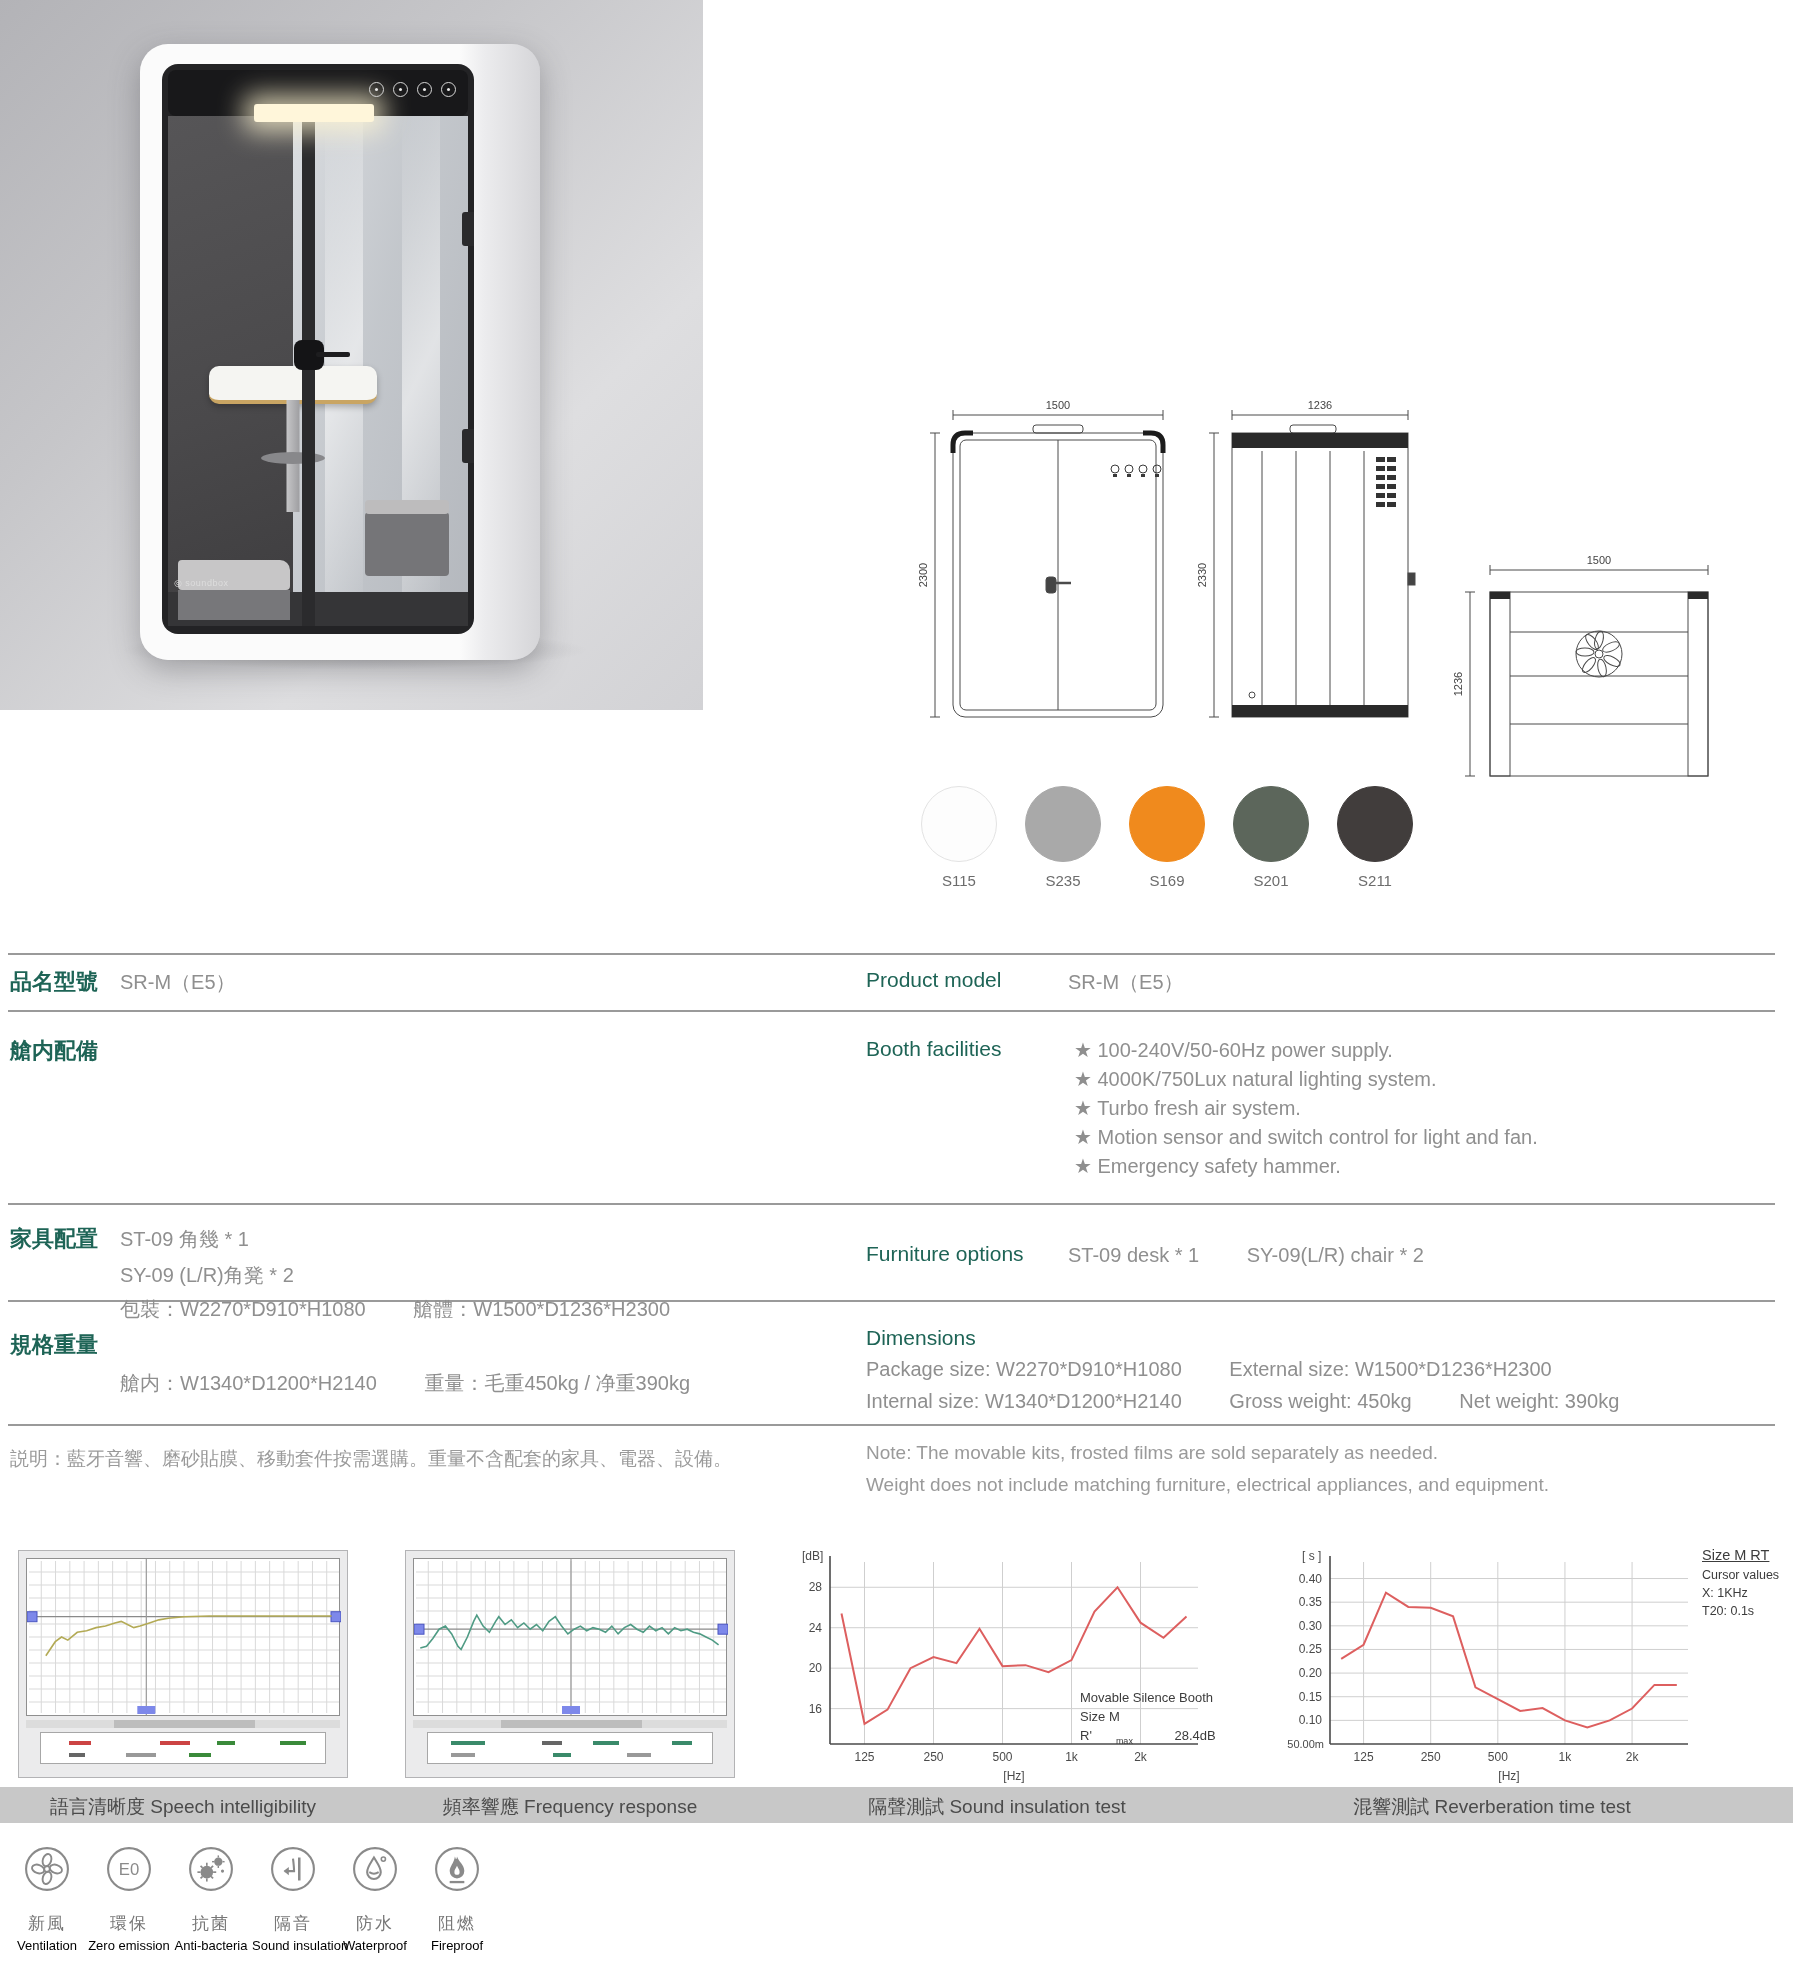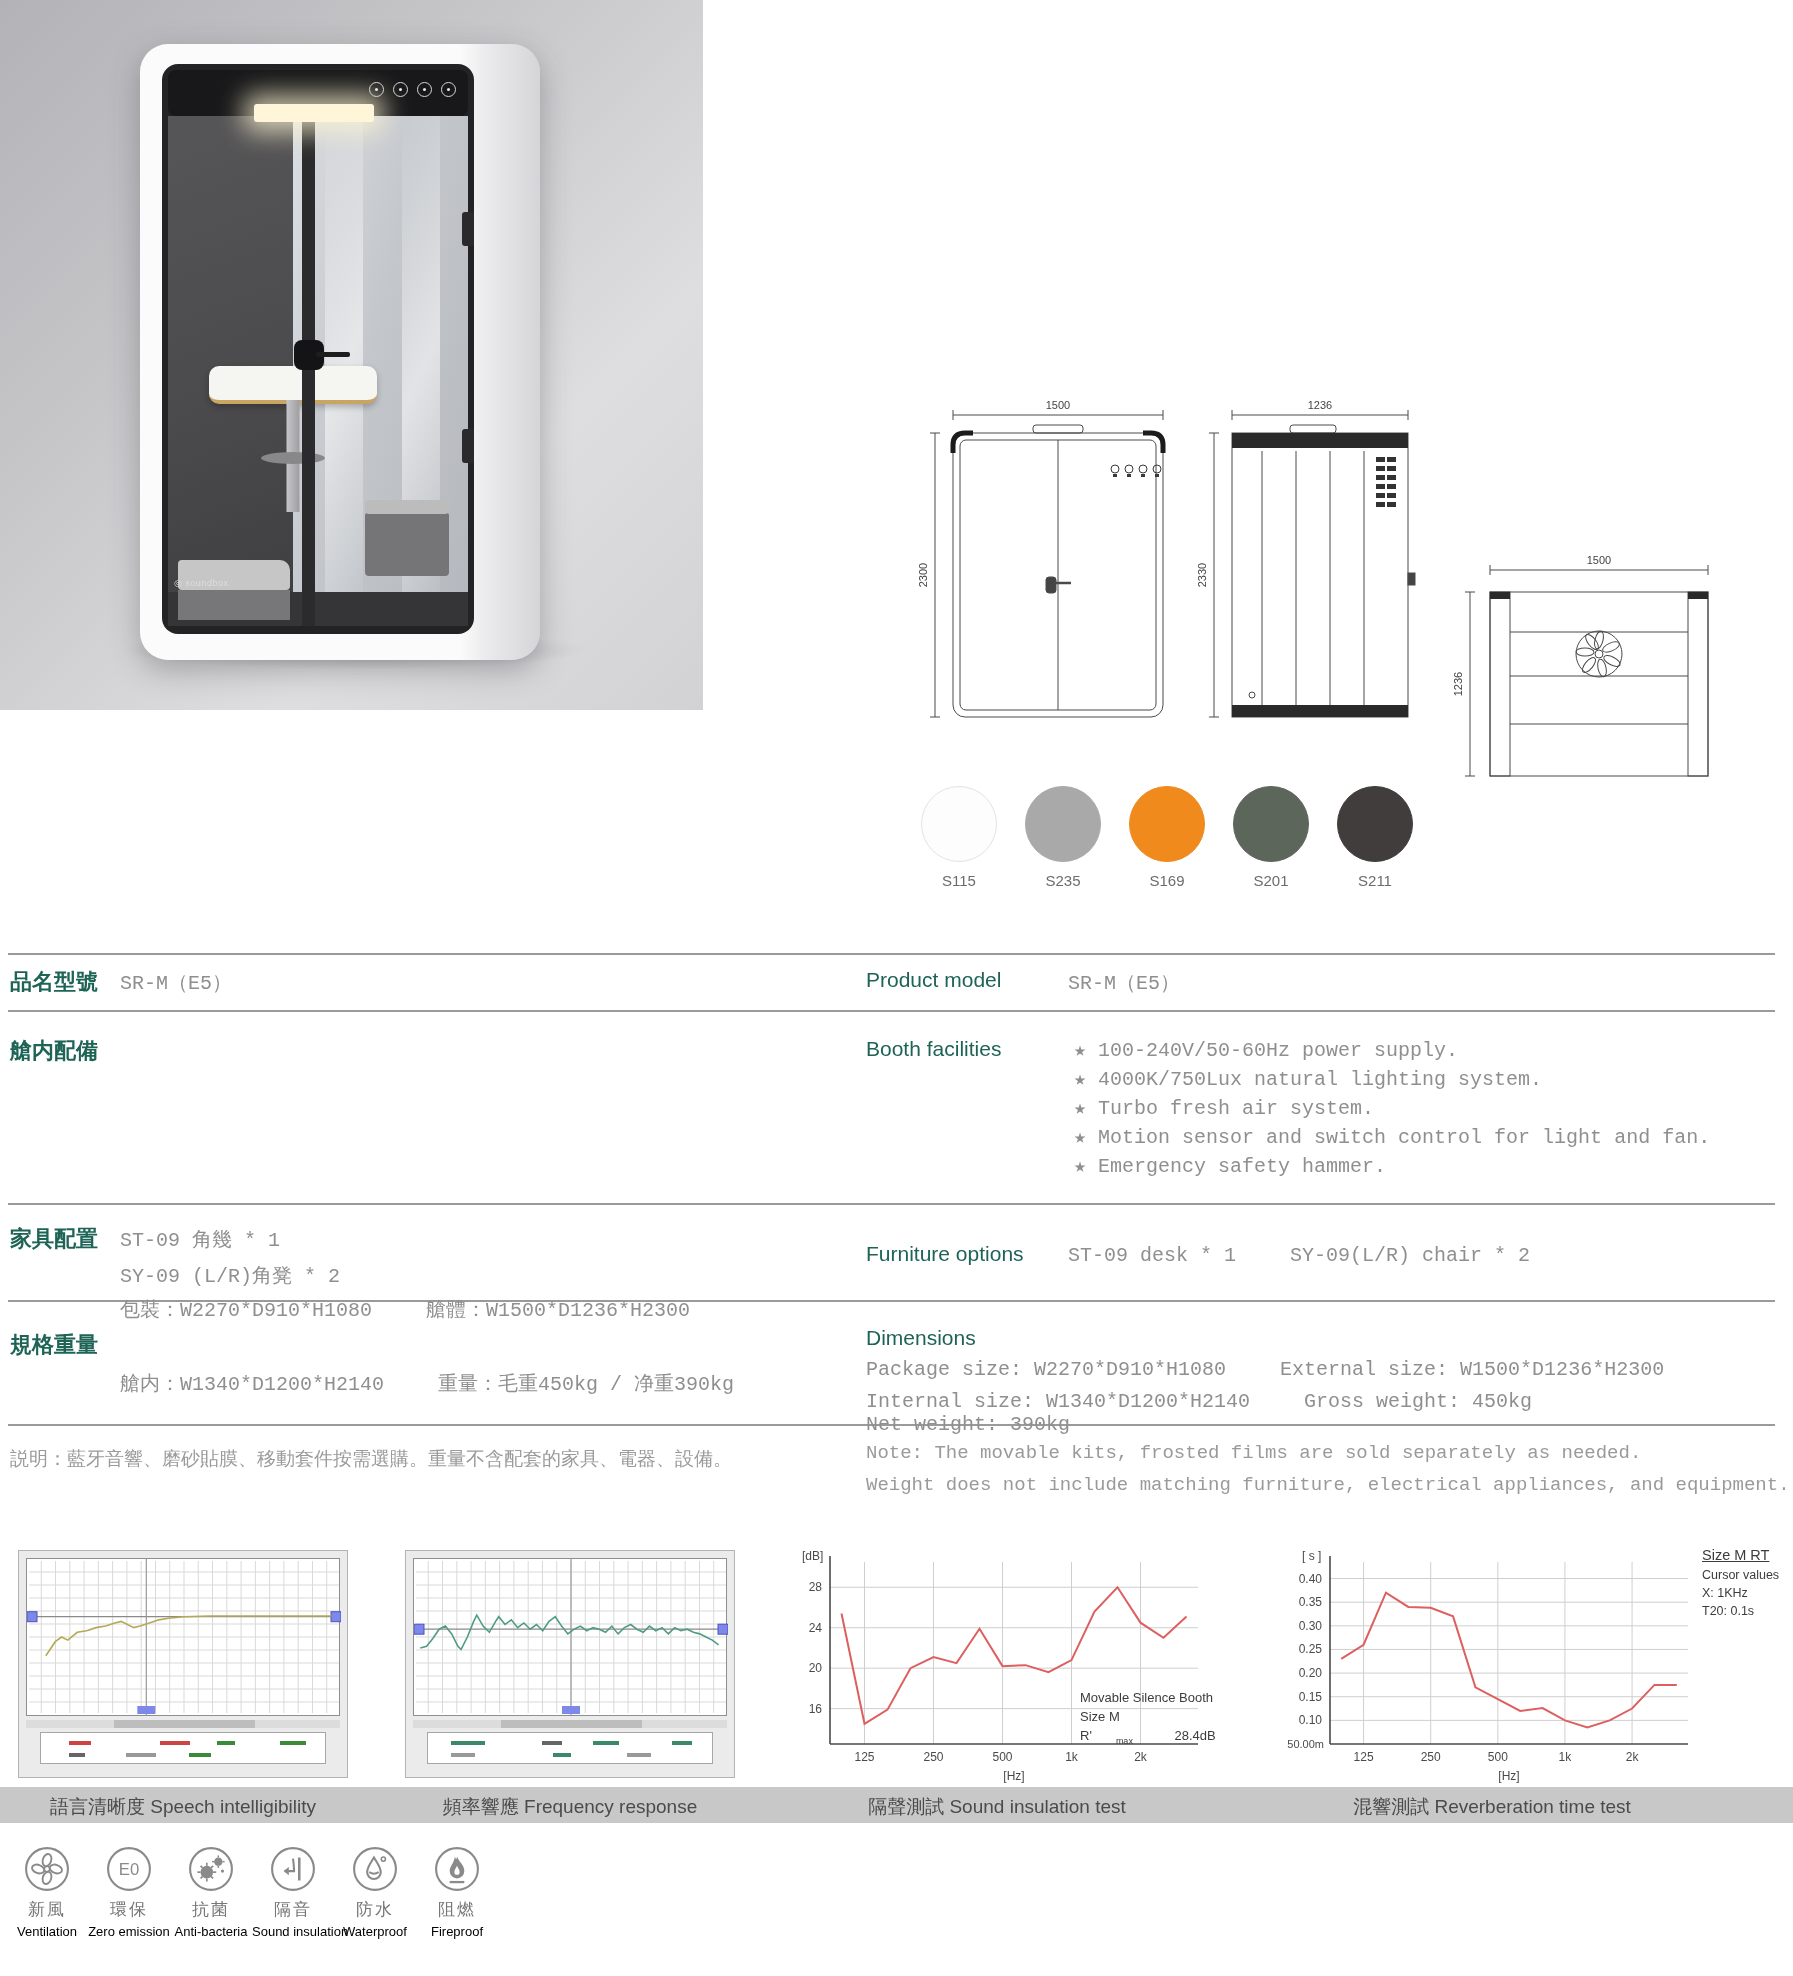--- a/index.html
+++ b/index.html
@@ -50,21 +50,21 @@
   .swatch-row { position:absolute; left:918px; top:786px; display:flex; gap:22px; }
   .swatch { width:82px; text-align:center; }
   .swatch .dot { width:76px; height:76px; border-radius:50%; margin:0 auto; }
   .swatch .code { margin-top:10px; font-size:15px; color:#6c6c6c; }
 
   
   .rule { position:absolute; left:8px; width:1767px; height:0; border-top:2px solid #9a9a9a; }
   .zh-label, .en-label { position:absolute; color:#1e6456; }
   .zh-label { font-weight:bold; font-size:22px; }
   .en-label { font-size:21px; }
-  .cell { position:absolute; color:#8f8f8f; font-size:20px;font-family:Liberation Mono, monospace; }
+  .cell { position:absolute; color:#8f8f8f; font-size:20px; }
   .cell .seg { display:inline-block; margin-right:42px; }
   .items div { line-height:29px; }
 
   
   .softwin { position:absolute; background:#ebebec; border:1px solid #b3b3b5; padding:7px; }
   .softplot { position:relative; background:#fff; border:1px solid #8f8f8f; }
   .softscroll { height:8px; background:#dcdcdc; margin-top:4px; position:relative; }
   .softscroll .thumb { position:absolute; left:28%; width:45%; top:0; bottom:0; background:#bdbdbd; }
   .softlegend { height:32px; background:#fff; border:1px solid #a7a7a7; margin:4px 14px 0 14px; position:relative; }
   .chip { position:absolute; height:4px; }
@@ -73,21 +73,21 @@
   .band-anno { position:absolute; font-size:13px; color:#3c3c3c; line-height:19px; }
   .band-anno .rmax-val { margin-left:38px; }
   .band-anno sub { font-size:9px;padding-left:24px; }
   .anno4 { position:absolute; left:1702px; top:1546px; font-size:12.5px; color:#3c3c3c; line-height:18px; }
   .anno4 .t { font-size:14.5px; margin-bottom:2px;text-decoration:underline; }
 
   
   .badges { position:absolute; left:6px; top:1846px; display:flex; }
   .badge { width:82px; text-align:center; margin-right:0px; }
   .badge svg { display:block; margin:0 auto; }
-  .badge .zh { font-size:17px; color:#777; margin-top:6px; letter-spacing:2px; }
+  .badge .zh { font-size:17px; color:#777; margin-top:20px; letter-spacing:2px; }
   .badge .en { font-size:13px; color:#000000; margin-top:3px; white-space:nowrap; }
 </style>
 </head>
 <body>
 
 <div class="page">
 
   <div class="photo">
     <div class="booth-shadow"></div>
     <div class="booth-shell">

